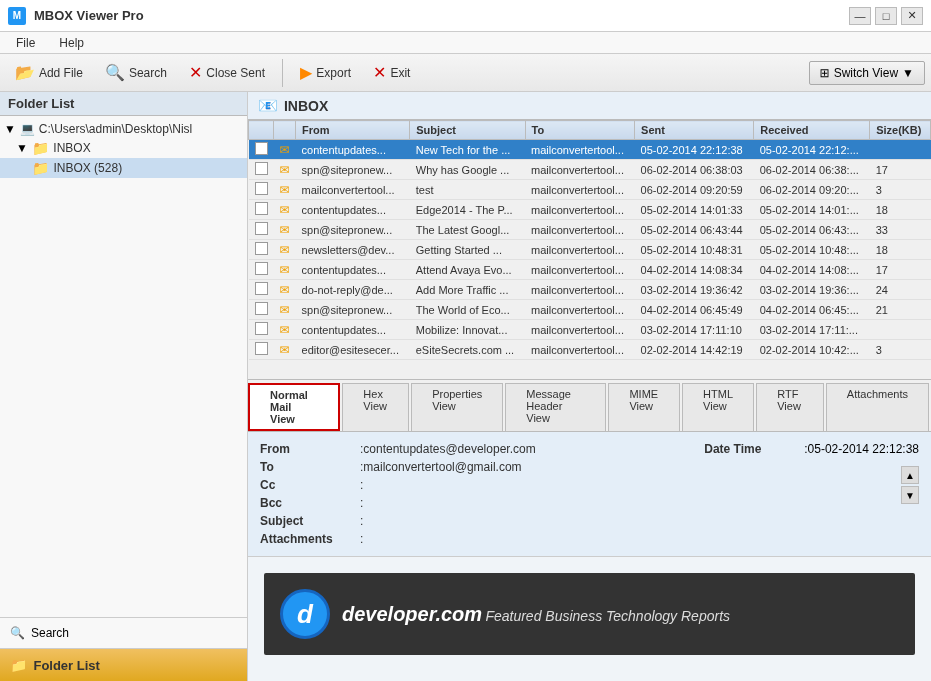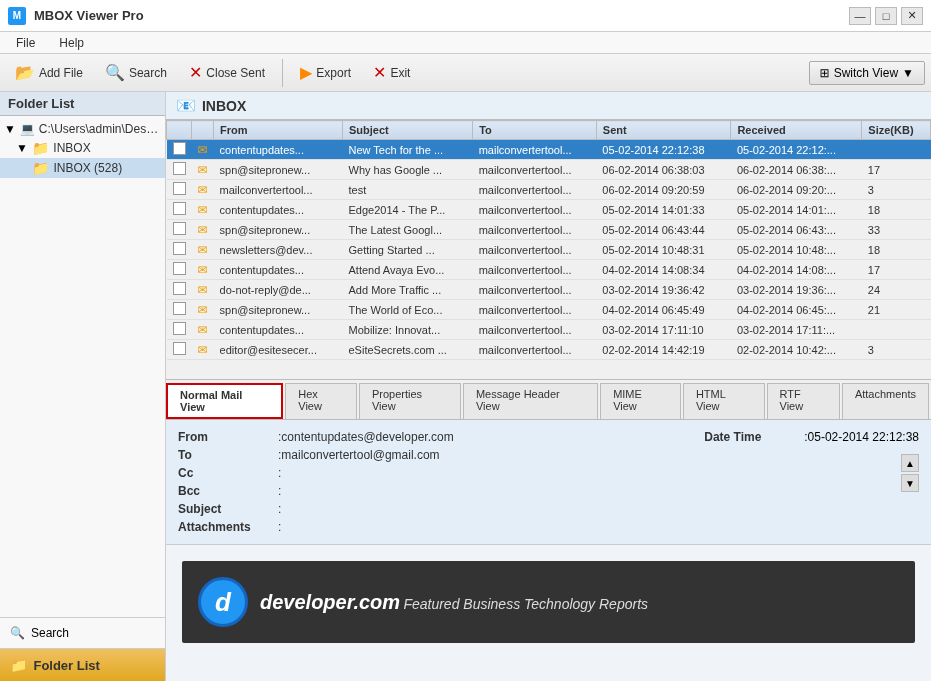--- a/index.html
+++ b/index.html
@@ -20,21 +20,21 @@
     .toolbar { background: linear-gradient(to bottom, #f5f5f5, #e8e8e8); border-bottom: 1px solid #ccc; height: 38px; display: flex; align-items: center; padding: 0 6px; gap: 4px; }
     .toolbar-btn { display: flex; align-items: center; gap: 4px; padding: 4px 8px; border: 1px solid transparent; border-radius: 2px; cursor: pointer; font-size: 12px; color: #333; background: transparent; }
     .toolbar-btn .icon { font-size: 16px; }
     .toolbar-separator { width: 1px; height: 28px; background: #bbb; margin: 0 4px; }
     .switch-view-btn { margin-left: auto; display: flex; align-items: center; gap: 4px; padding: 4px 10px; border: 1px solid #aaa; border-radius: 2px; cursor: pointer; background: linear-gradient(to bottom, #f5f5f5, #e0e0e0); font-size: 12px; }
 
     
     .main-layout { display: flex; height: calc(681px - 32px - 22px - 38px); }
 
     
-    .sidebar { width: 166px; background: #f8f8f8; border-right: 1px solid #ccc; display: flex; flex-direction: column; }
+    .sidebar { width: 248px; background: #f8f8f8; border-right: 1px solid #ccc; display: flex; flex-direction: column; }
     .sidebar-header { background: #dce6f0; border-bottom: 1px solid #bbb; padding: 4px 8px; font-weight: bold; font-size: 13px; color: #333; }
     .sidebar-tree { flex: 1; overflow: auto; padding: 4px 0; }
     .tree-item { padding: 2px 4px; cursor: pointer; display: flex; align-items: center; gap: 4px; }
     .tree-item.selected { background: #c8dcf0; }
     .tree-label { font-size: 12px; color: #333; overflow: hidden; text-overflow: ellipsis; white-space: nowrap; }
     .tree-indent { padding-left: 16px; }
     .tree-indent2 { padding-left: 32px; }
     .folder-icon { color: #f0c040; font-size: 14px; }
 
     .sidebar-bottom { border-top: 1px solid #ccc; }
@@ -56,21 +56,21 @@
     .email-table tr { cursor: pointer; }
     .email-table tr.selected { background: #3080c8; }
     .email-table tr.selected td { color: white; }
     .check-cell { width: 18px; text-align: center; }
     .icon-cell { width: 18px; text-align: center; }
     .email-icon { color: #f0a000; font-size: 12px; }
     .checkbox { width: 13px; height: 13px; border: 1px solid #999; background: white; display: inline-block; }
 
     
     .view-tabs { display: flex; background: #f0f0f0; border-bottom: 1px solid #bbb; flex-shrink: 0; }
-    .view-tab { padding: 4px 12px; font-size: 11px; cursor: pointer; border: 1px solid #bbb; border-bottom: none; background: #e8e8e8; color: #333; margin-right: 2px; margin-top: 3px; }
+    .view-tab { padding: 4px 20px; font-size: 11px; cursor: pointer; border: 1px solid #bbb; border-bottom: none; background: #e8e8e8; color: #333; margin-right: 2px; margin-top: 3px; }
     .view-tab.active { background: #fff; border: 2px solid #cc0000; color: #333; font-weight: bold; }
 
     
     .preview-pane { flex: 1; overflow: auto; background: #f0f4f8; display: flex; flex-direction: column; }
     .preview-header { background: #e4eef8; padding: 6px 12px; border-bottom: 1px solid #ccc; }
     .preview-row { display: flex; padding: 2px 0; font-size: 12px; }
     .preview-label { font-weight: bold; color: #333; width: 100px; flex-shrink: 0; }
     .preview-value { color: #333; }
     .preview-body { flex: 1; padding: 8px; }
     .preview-banner { background: #333; color: white; padding: 16px; display: flex; align-items: center; gap: 12px; margin: 8px; border-radius: 2px; }

